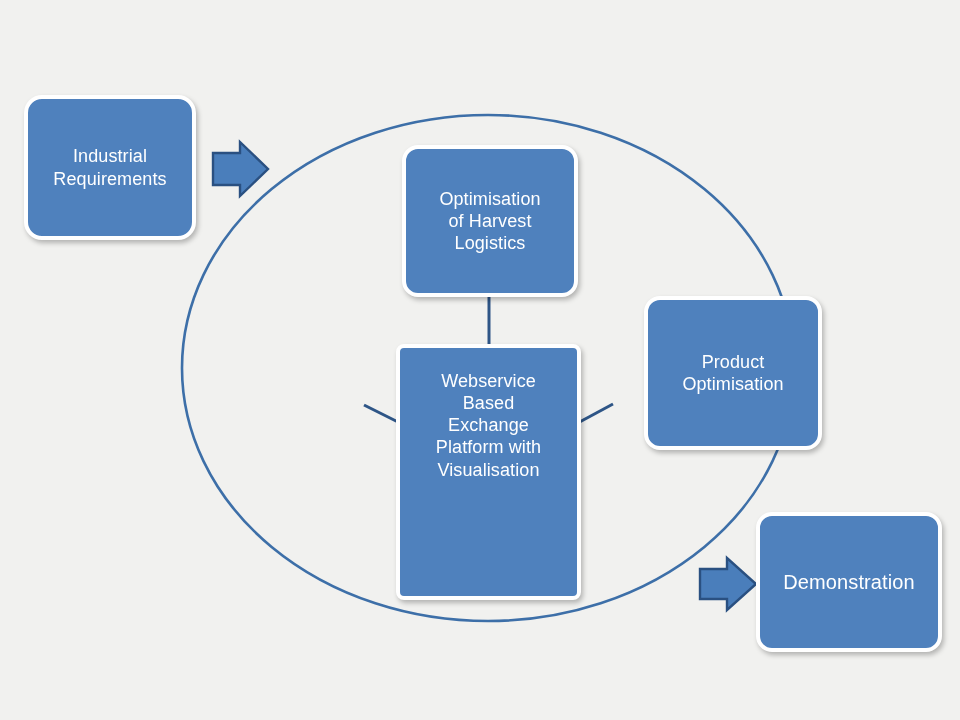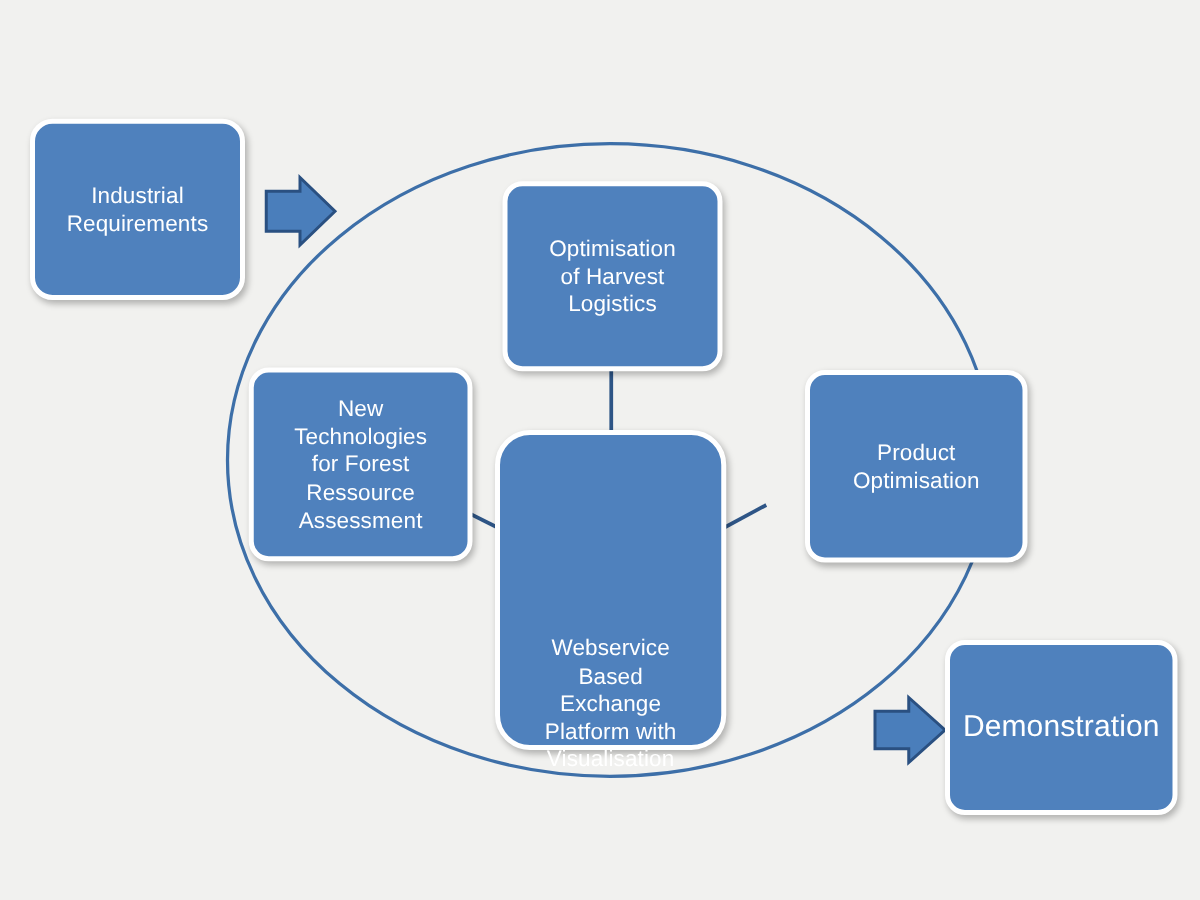--- a/index.html
+++ b/index.html
@@ -59,29 +59,29 @@
   }
   #node-product-optimisation {
     left: 600px; top: 296px; width: 178px; height: 154px;
     font-size: 18px;
     border-radius: 16px;
     margin-left: 44px;
   }
   #node-webservice-platform {
     left: 396px; top: 344px; width: 185px; height: 256px;
     font-size: 18px;
-    border-radius: 28px;
-    align-items: flex-end;
+    border-radius: 8px;
+    align-items: flex-start;
   }
   #node-webservice-platform .node-label {
     transform: translateY(22px);
   }
   #node-demonstration {
     left: 756px; top: 512px; width: 186px; height: 140px;
-    font-size: 24px;
+    font-size: 20px;
     border-radius: 16px;
   }
   .node-label {
     display: block;
     padding: 0 4px;
   }
 </style>
 </head>
 <body>
 
@@ -110,27 +110,20 @@
     <span class="node-label">Industrial
 Requirements</span>
   </div>
 
   <div class="node" id="node-optimisation-harvest-logistics">
     <span class="node-label">Optimisation
 of Harvest
 Logistics</span>
   </div>
 
-  <div class="node" id="node-new-technologies">
-    <span class="node-label">New
-Technologies
-for Forest
-Ressource
-Assessment</span>
-  </div>
 
   <div class="node" id="node-product-optimisation">
     <span class="node-label">Product
 Optimisation</span>
   </div>
 
   <div class="node" id="node-webservice-platform">
     <span class="node-label">Webservice
 Based
 Exchange

